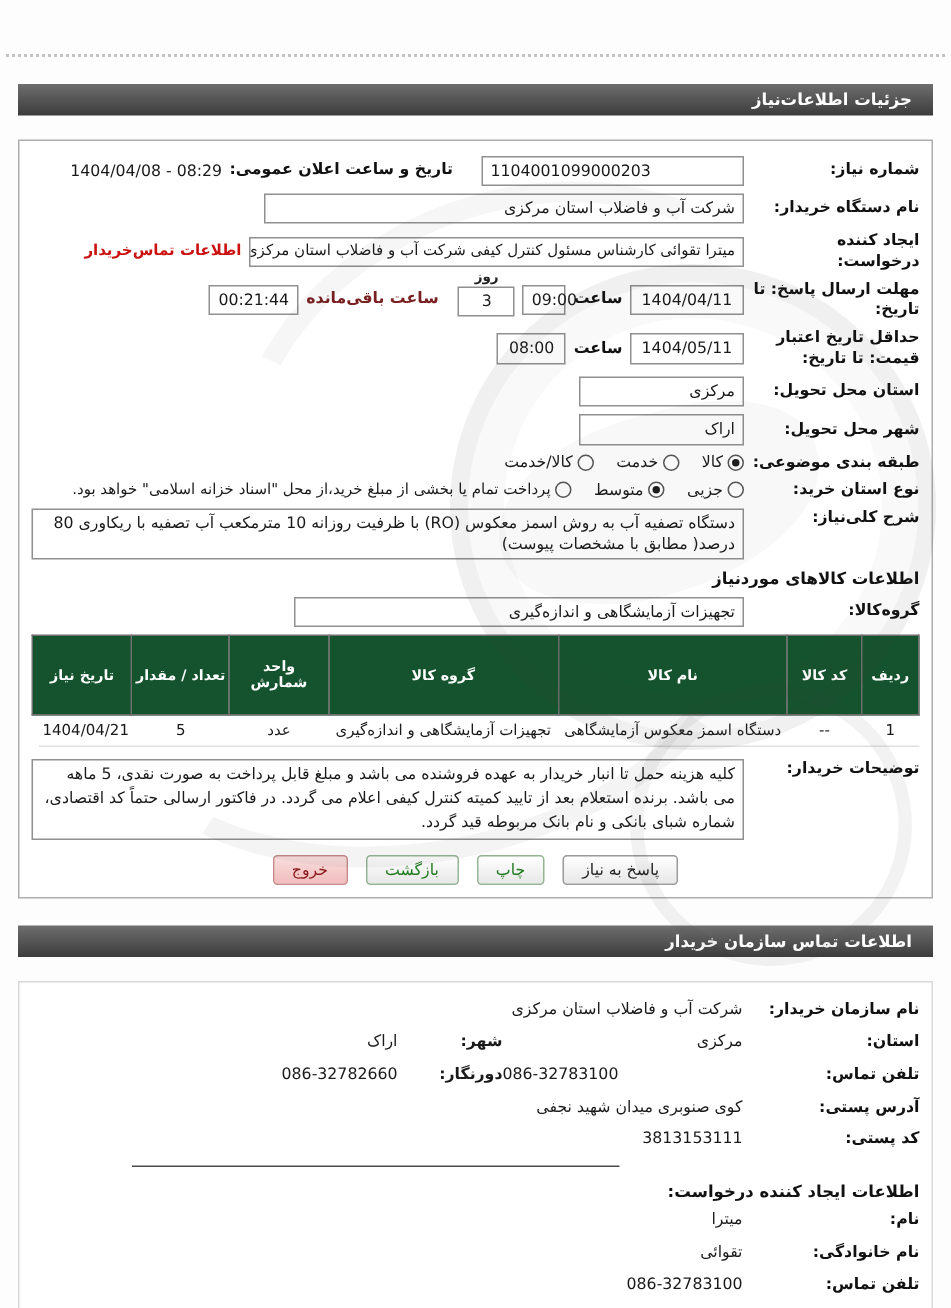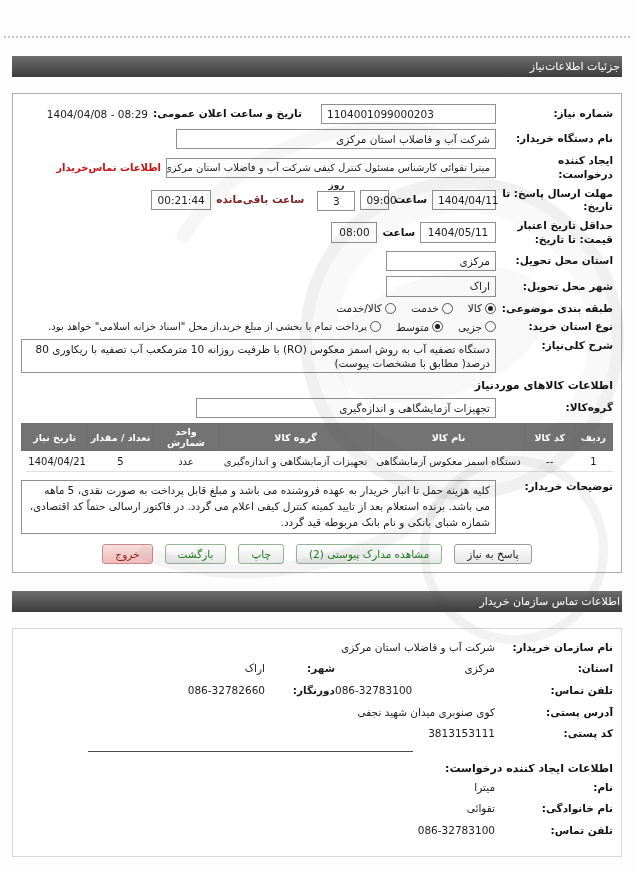--- a/index.html
+++ b/index.html
@@ -3,23 +3,23 @@
 <meta charset="utf-8">
 <style>
   html,body{margin:0;padding:0;}
   body{
     width:634px;height:872px;overflow:hidden;background:#fdfdfd;
     font-family:"DejaVu Sans",sans-serif;position:relative;
   }
   .page{position:relative;width:634px;height:872px;direction:rtl;}
   .perforation{margin:36px 4px 0 4px;border-top:2px dotted #c3c3c3;height:0;}
   .bar{
-    margin:18px 12px 0 12px;height:15px;padding:3px 2px;
+    margin:18px 12px 0 12px;height:15px;padding:3px 14px;
     background:linear-gradient(#6e6e6e,#3c3c3c);
-    color:#fff;font-size:11px;font-weight:normal;line-height:15px;
+    color:#fff;font-size:11px;font-weight:bold;line-height:15px;
   }
   .panel{
     margin:16px 12px 0 12px;border:1px solid #adadad;background:#fff;
     padding:10px 8px 8px 8px;position:relative;
   }
   .row{display:flex;align-items:center;gap:5px;margin-bottom:5px;font-size:11px;color:#1a1a1a;}
   .row.top{align-items:flex-start;}
   .lbl{flex:0 0 112px;font-weight:bold;font-size:10.5px;line-height:1.3;color:#111;}
   .lbl.auto{flex:0 0 auto;}
   .lbl.maroon{color:#7a1f1f;}
@@ -36,22 +36,22 @@
   .radio{
     width:11px;height:11px;border:1px solid #555;border-radius:50%;
     background:#fff;display:inline-block;position:relative;flex:0 0 auto;box-sizing:border-box;
   }
   .radio.checked::after{content:"";position:absolute;left:2px;top:2px;right:2px;bottom:2px;background:#1d1d1d;border-radius:50%;}
   .radio-label{font-size:10.5px;}
   .treasury-label{font-size:10px;}
   .section-title{font-weight:bold;font-size:11px;margin:6px 0 6px 0;color:#111;}
   table.goods{width:100%;border-collapse:collapse;margin:4px 0 8px 0;}
   table.goods th{
-    background:#737373;color:#fff;font-size:9.5px;font-weight:bold;
-    padding:2px 2px;border:1px solid #6e6e6e;
+    background:#14532d;color:#fff;font-size:9.5px;font-weight:bold;
+    padding:15px 2px;border:1px solid #6e6e6e;
   }
   table.goods td{
     font-size:10px;padding:4px 2px;text-align:center;
     border-bottom:1px solid #e0e0e0;color:#1a1a1a;
   }
   .btn-row{display:flex;justify-content:center;gap:12px;margin-top:10px;}
   .btn{
     border:1px solid #93b493;border-radius:3px;
     background:linear-gradient(#ffffff,#e7e7e7);
     padding:3px 12px;font-size:10.5px;color:#1f7a1f;cursor:pointer;
@@ -106,21 +106,21 @@
     </div>
 
     <div class="row">
       <span class="lbl">ایجاد کننده درخواست:</span>
       <span class="box nowrap" style="width:330px;font-size:10px;">میترا تقوائی کارشناس مسئول کنترل کیفی شرکت آب و فاضلاب استان مرکزی</span>
       <span class="red-link">اطلاعات تماس‌خریدار</span>
     </div>
 
     <div class="row">
       <span class="lbl">مهلت ارسال پاسخ: تا تاریخ:</span>
-      <span class="box ltr" style="width:64px;text-align:center;">1404/04/11</span>
+      <span class="box ltr" style="width:76px;text-align:center;">1404/04/11</span>
       <span class="lbl auto">ساعت</span>
       <span class="box ltr" style="width:29px;text-align:center;">09:00</span>
       <span class="days-group">
         <span class="mini-lbl">روز</span>
         <span class="box ltr" style="width:38px;text-align:center;">3</span>
       </span>
       <span class="lbl auto maroon" style="margin-right:8px;">ساعت باقی‌مانده</span>
       <span class="box ltr" style="width:60px;text-align:center;">00:21:44</span>
     </div>
 
@@ -210,21 +210,20 @@
       </tbody>
     </table>
 
     <div class="row top">
       <span class="lbl">توضیحات خریدار:</span>
       <span class="box" style="flex:1;min-height:48px;line-height:1.5;">کلیه هزینه حمل تا انبار خریدار به عهده فروشنده می باشد و مبلغ قابل پرداخت به صورت نقدی، 5 ماهه می باشد. برنده استعلام بعد از تایید کمیته کنترل کیفی اعلام می گردد. در فاکتور ارسالی حتماً کد اقتصادی، شماره شبای بانکی و نام بانک مربوطه قید گردد.</span>
     </div>
 
     <div class="btn-row">
       <button class="btn primary">پاسخ به نیاز</button>
-      <button class="btn">مشاهده مدارک پیوستی (2)</button>
       <button class="btn">چاپ</button>
       <button class="btn">بازگشت</button>
       <button class="btn exit">خروج</button>
     </div>
 
   </div>
 
   <div class="bar">
     <span>اطلاعات تماس سازمان خریدار</span>
   </div>

